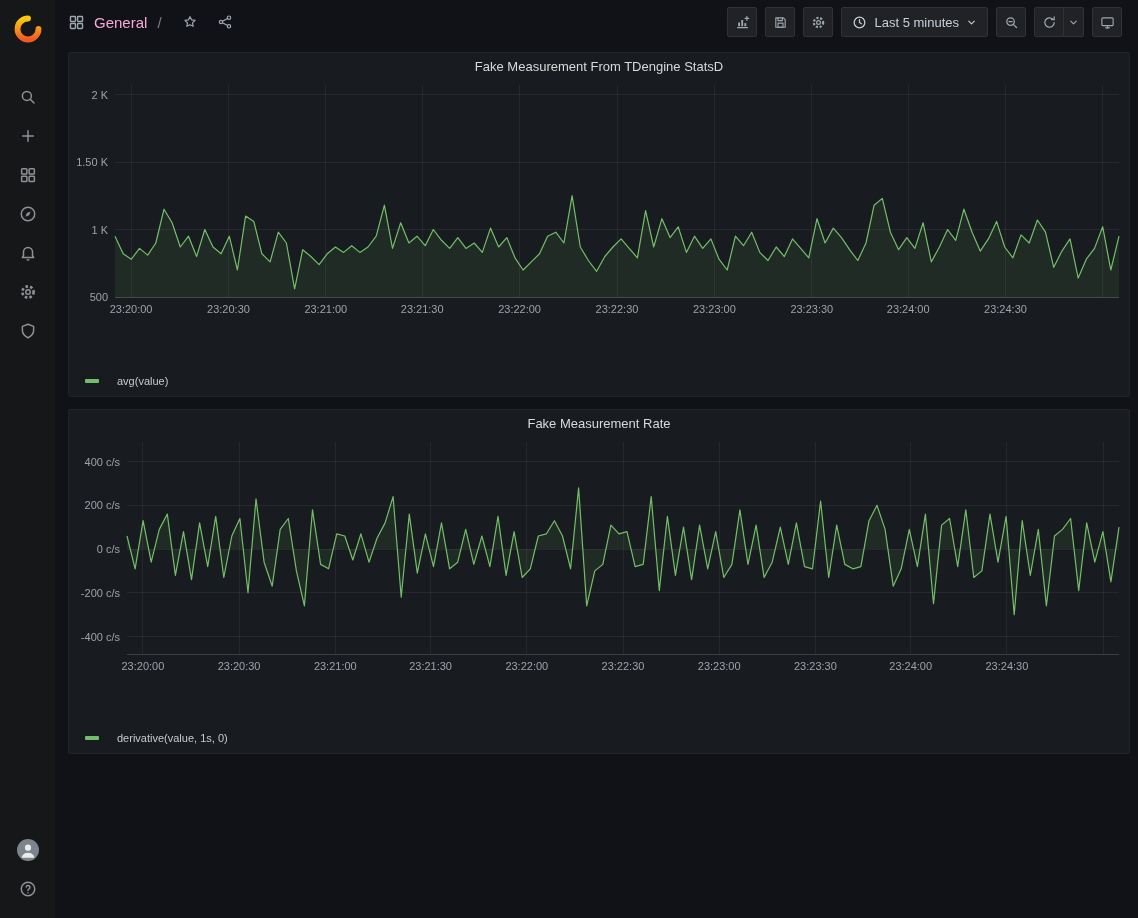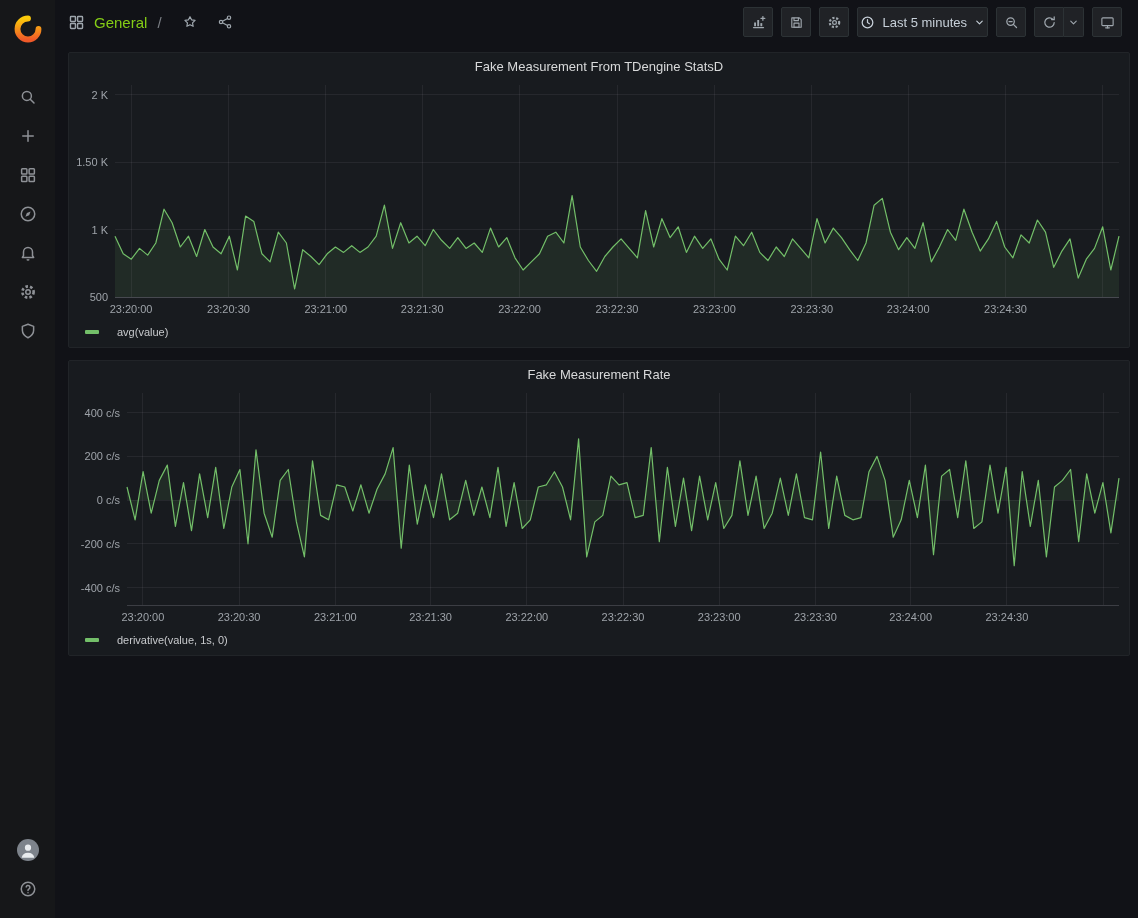--- a/index.html
+++ b/index.html
@@ -34,46 +34,46 @@
   
   .main { flex:1; display:flex; flex-direction:column; min-width:0; }
   .topbar {
     height:44px; flex:0 0 44px;
     display:flex; align-items:center; justify-content:space-between;
     padding:0 16px 0 13px;
   }
   .breadcrumb { display:flex; align-items:center; gap:9px; font-size:15px; }
   .crumb-icon { color:#9fa7ae; display:flex; }
   .crumb-icon svg { width:17px; height:17px; }
-  .crumb-link { color:#84cc16; cursor:pointer; }
+  .crumb-link { color:#f9a8d4; cursor:pointer; }
   .crumb-sep { color:#7b7f85; padding:0 1px; }
   .icon-btn {
     background:none; border:none; color:#9fa7ae; cursor:pointer;
     display:flex; align-items:center; justify-content:center; padding:0; margin-left:10px;
   }
   .icon-btn svg { width:16px; height:16px; }
   .toolbar { display:flex; align-items:center; gap:8px; }
   .tb-btn {
     height:30px; min-width:30px;
     background:#202226; border:1px solid #2c3235; border-radius:2px;
     color:#9fa7ae; cursor:pointer;
     display:inline-flex; align-items:center; justify-content:center; gap:7px;
     font-family:"Liberation Sans", sans-serif;
   }
   .tb-btn svg { width:15px; height:15px; }
   .tb-btn .small-caret { width:11px; height:11px; }
-  .time-btn { padding:0 2px; font-size:13px; color:#c7d0d9; }
+  .time-btn { padding:0 10px; font-size:13px; color:#c7d0d9; }
   .split { display:inline-flex; }
   .split .tb-btn:first-child { border-top-right-radius:0; border-bottom-right-radius:0; }
   .split .tb-btn:last-child { border-left:none; border-top-left-radius:0; border-bottom-left-radius:0; min-width:20px; }
   
   .content { flex:1; padding:8px 8px 0 13px; overflow:hidden; }
   .panel {
     background:#181b1f; border:1px solid #212428; border-radius:2px;
-    height:296px; display:flex; flex-direction:column; margin-bottom:12px;
+    height:345px; display:flex; flex-direction:column; margin-bottom:12px;
   }
   .panel-title {
     flex:0 0 26px; display:flex; align-items:center; justify-content:center;
     font-size:13px; font-weight:500; color:#d8d9da; cursor:pointer;
   }
   .plot { flex:1; position:relative;text-decoration:underline; }
   .plot svg { position:absolute; left:0; top:0; }
   .chart text.tick { fill:#9ea3a9; font-size:11px; font-family:"Liberation Sans", sans-serif; }
   .chart line.grid { stroke:rgba(204,204,220,0.08); stroke-width:1; shape-rendering:crispEdges; }
   .chart line.axis { stroke:rgba(204,204,220,0.20); stroke-width:1; shape-rendering:crispEdges; }

